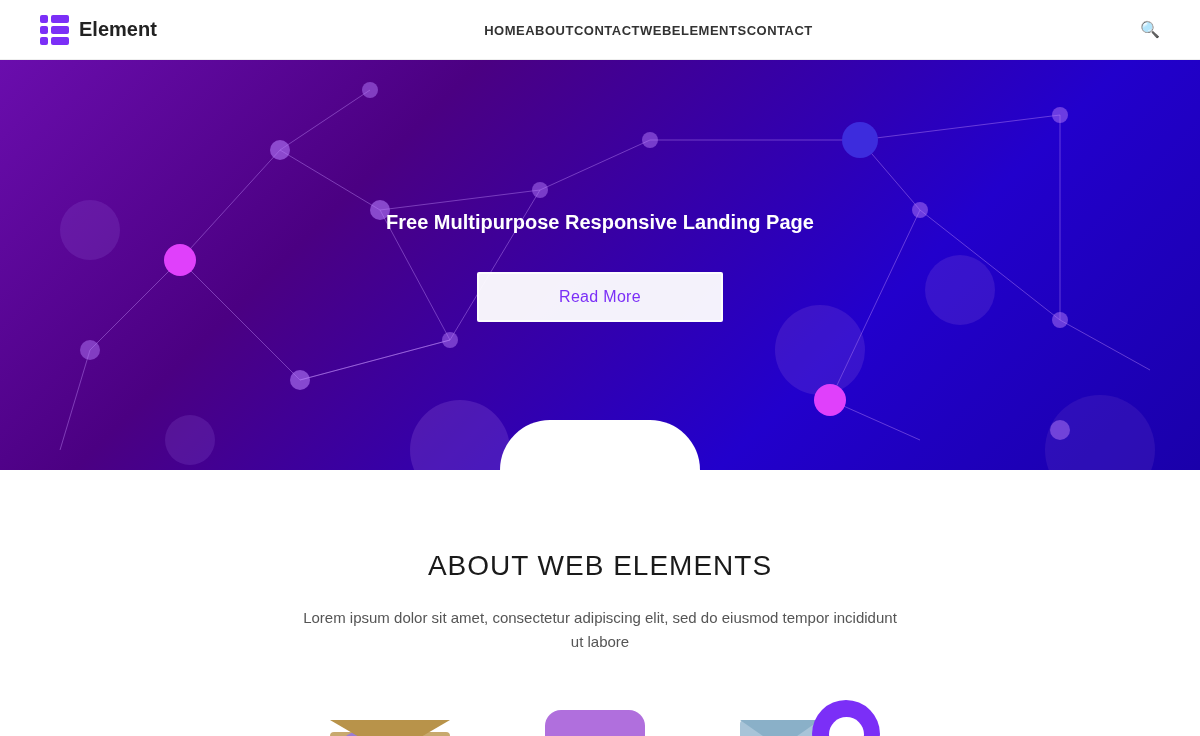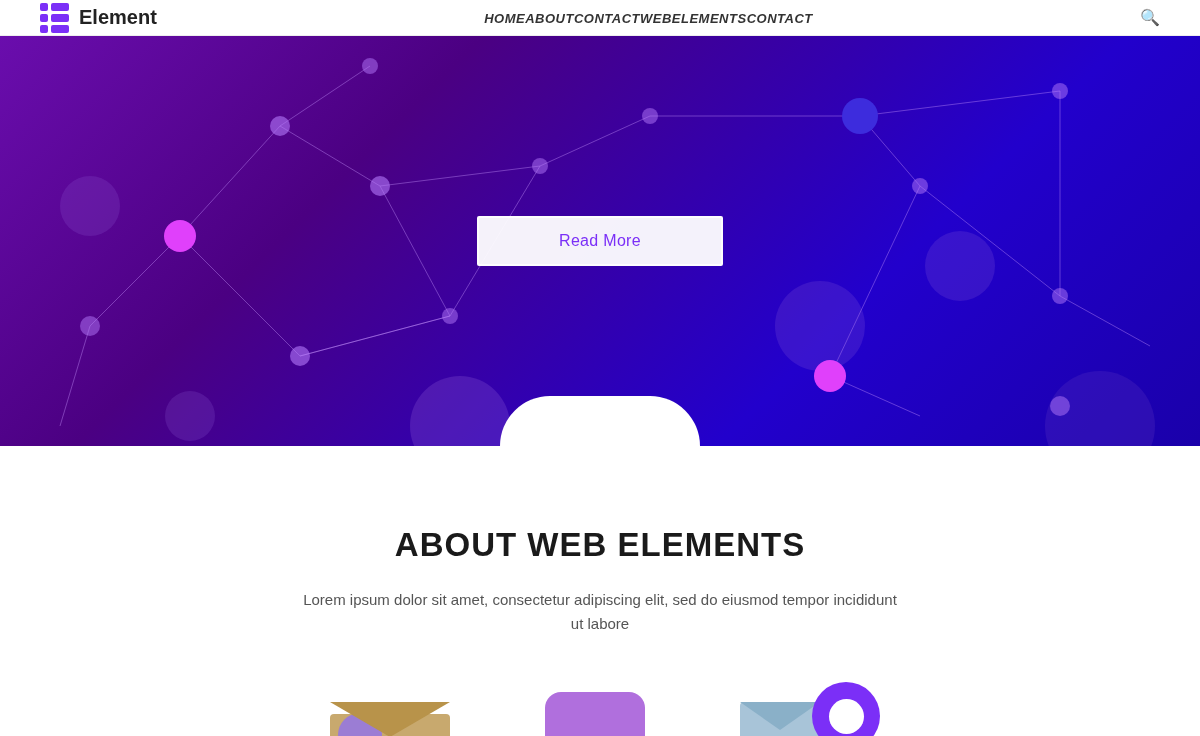--- a/index.html
+++ b/index.html
@@ -4,21 +4,21 @@
   <style>
     * { margin: 0; padding: 0; box-sizing: border-box; }
     body { font-family: 'Segoe UI', Arial, sans-serif; overflow-x: hidden; width: 1200px; }
 
     
     .navbar {
       display: flex;
       align-items: center;
       justify-content: space-between;
       padding: 0 40px;
-      height: 36px;
+      height: 60px;
       background: #fff;
       border-bottom: 1px solid #eee;
     }
     .logo {
       display: flex;
       align-items: center;
       gap: 10px;
       cursor: pointer;
     }
     .logo-icon {
@@ -39,21 +39,20 @@
     }
     .logo-text {
       font-size: 20px;
       font-weight: 700;
       color: #222;
     }
     .nav-links {
       display: flex;
       align-items: center;
       list-style: none;
-      font-style: italic;
     }
     .nav-links li a {
       text-decoration: none;
       color: #333;
       font-size: 13px;
       font-weight: 600;
       letter-spacing: 0.5px;
     }
     .search-icon {
       cursor: pointer;
@@ -124,22 +123,22 @@
       z-index: 3;
     }
 
     
     .about-section {
       background: #fff;
       padding: 80px 40px 40px;
       text-align: center;
     }
     .about-title {
-      font-size: 33px;
-      font-weight: 700;
+      font-size: 28px;
+      font-weight: 400;
       color: #1a1a1a;
       letter-spacing: 1px;
       margin-bottom: 24px;
     }
     .about-text {
       font-size: 15px;
       color: #555;
       max-width: 600px;
       margin: 0 auto 46px;
       line-height: 1.6;
@@ -270,20 +269,21 @@
     <circle cx="860" cy="80" r="18" fill="#3d2cdd"></circle>
     <circle cx="920" cy="150" r="8" fill="rgba(180,120,250,0.5)"></circle>
     <circle cx="1060" cy="55" r="8" fill="rgba(180,120,250,0.5)"></circle>
     <circle cx="1060" cy="260" r="8" fill="rgba(180,120,250,0.5)"></circle>
     <circle cx="830" cy="340" r="16" fill="#e040fb"></circle>
     <circle cx="1060" cy="370" r="10" fill="rgba(180,120,250,0.5)"></circle>
     <circle cx="370" cy="30" r="8" fill="rgba(180,120,250,0.5)"></circle>
   </svg>
 
   <div class="hero-content">
+    <p class="hero-subtitle">Free Multipurpose Responsive Landing Page</p>
     <button class="read-more-btn">Read More</button>
   </div>
 
   <div class="hero-bottom-panel"></div>
 </section>
 
 <section class="about-section">
   <h2 class="about-title">ABOUT WEB ELEMENTS</h2>
   <p class="about-text">Lorem ipsum dolor sit amet, consectetur adipiscing elit, sed do eiusmod tempor incididunt ut labore</p>
 

